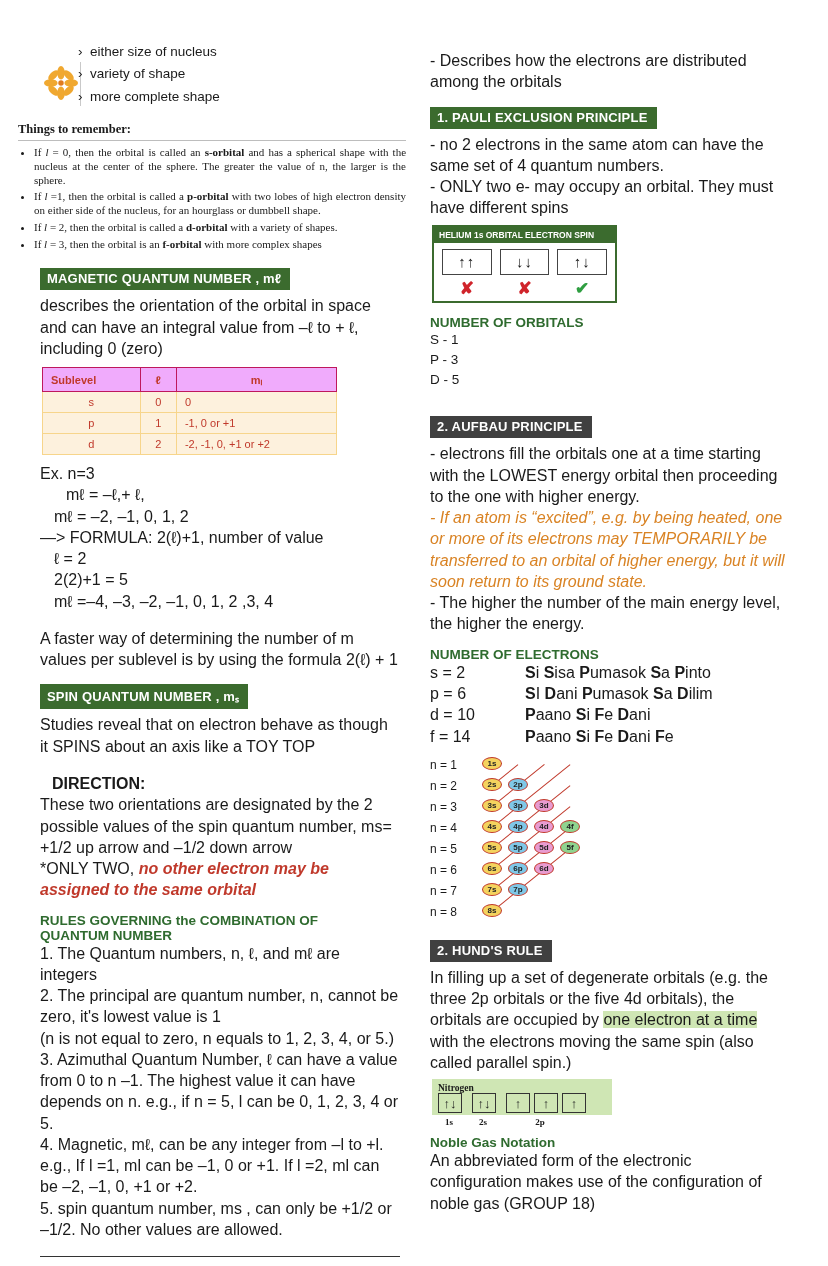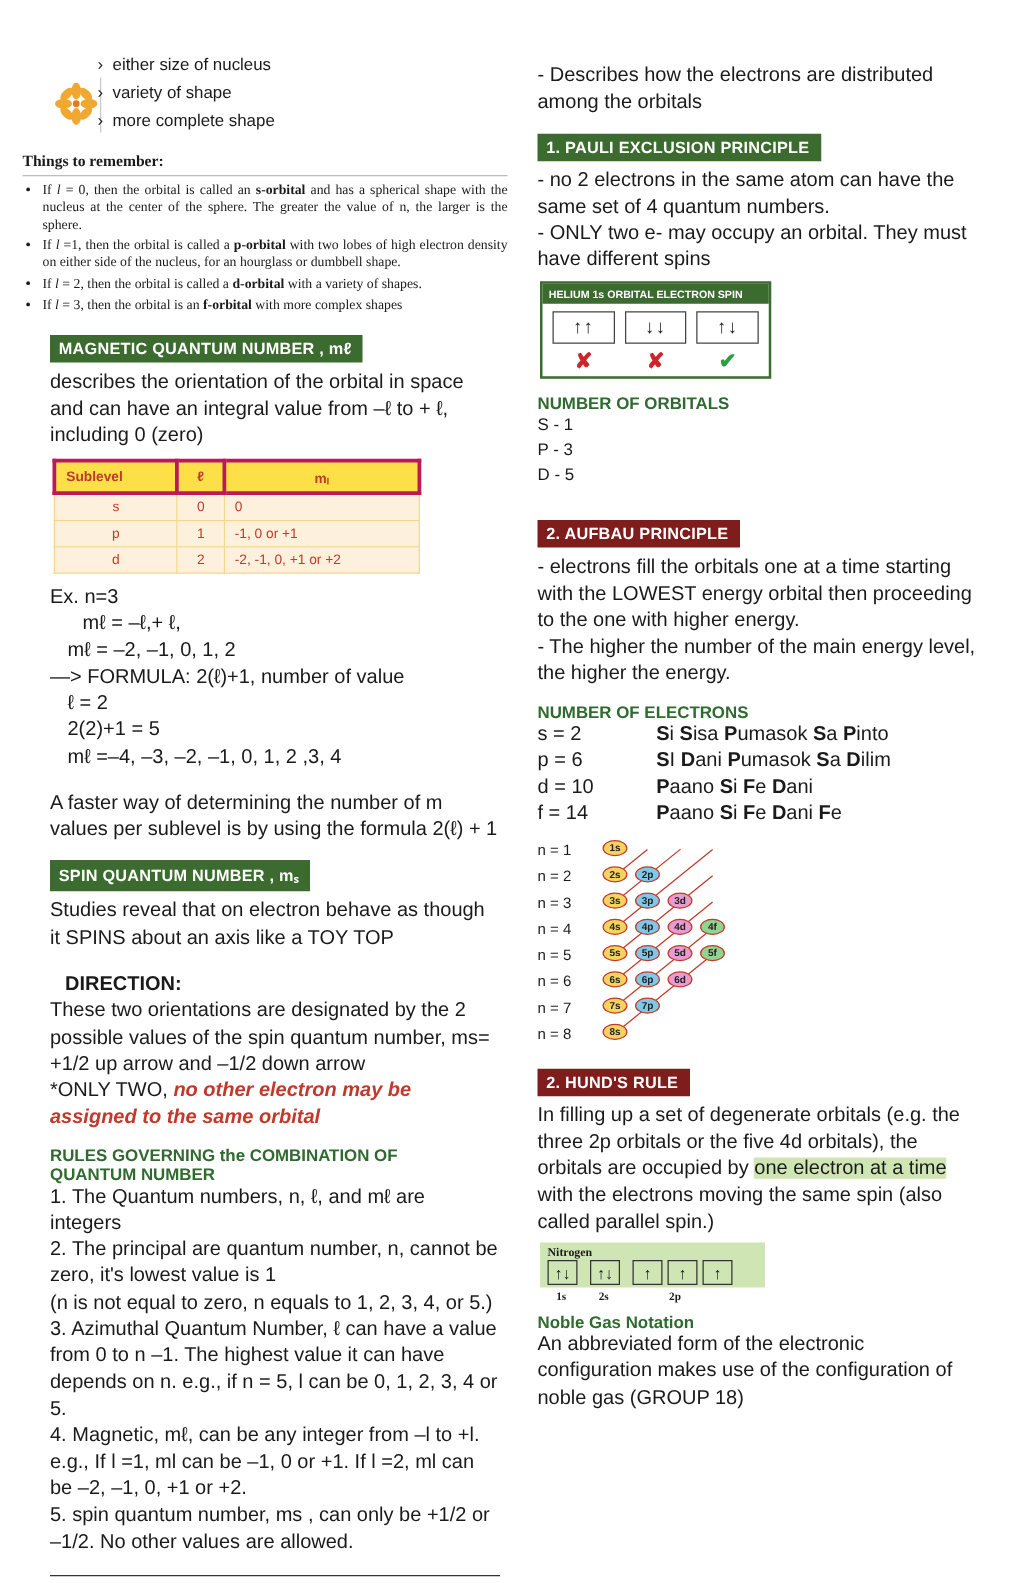--- a/index.html
+++ b/index.html
@@ -35,27 +35,27 @@
   ul.ttr li { font-family:"Liberation Serif", serif; font-size:11px; line-height:1.25; margin-bottom:3px; text-align:justify; }
   ul.ttr li b { font-weight:bold; }
   ul.ttr li i { font-style:italic; }
 
   
   .gbar {
     display:inline-block; background:#3b6b2e; color:#ffffff;
     font-weight:bold; font-size:13px; letter-spacing:.2px;
     padding: 3px 9px 4px 7px; margin: 14px 0 5px 0;
   }
-  .gbar.light { background:#7f1d1d; }
+  .gbar.light { background:#404040; }
 
   .greenhead { color:#2f6b2f; font-weight:bold; font-size:13.5px; margin-top:12px; }
 
   
   table.sub { border-collapse:collapse; width: 295px; margin: 8px 0 8px 2px; font-size:11px; }
-  table.sub th { background:#fde047; color:#c0392b; font-weight:bold; padding:4px 8px; text-align:left; border:3px solid #be185d;}
+  table.sub th { background:#f0abfc; color:#c0392b; font-weight:bold; padding:4px 8px; text-align:left; border:1px solid #be185d;}
   table.sub th.c2, table.sub td.c2 { text-align:center; }
   table.sub td { background:#fdf1dd; color:#c0392b; padding:4px 8px; border:1px solid #f7d58b; }
   table.sub td.c1 { text-align:center; }
 
   .indent { padding-left: 14px; }
   .indent2 { padding-left: 26px; }
 
   .orange-i { color:#d98324; font-style:italic; }
   .red-b { color:#c0392b; font-weight:bold; font-style:italic; }
 
@@ -249,20 +249,21 @@
       </div>
     </div>
 
     <div class="greenhead">NUMBER OF ORBITALS</div>
     <div class="list-tight">S - 1</div>
     <div class="list-tight">P - 3</div>
     <div class="list-tight">D - 5</div>
 
     <div class="gbar light" style="margin-top:26px;">2. AUFBAU PRINCIPLE</div>
     <div class="txt">- electrons fill the orbitals one at a time starting with the LOWEST energy orbital then proceeding to the one with higher energy.</div>
+    <div class="txt orange-i">- If an atom is “excited”, e.g. by being heated, one or more of its electrons may TEMPORARILY be transferred to an orbital of higher energy, but it will soon return to its ground state.</div>
     <div class="txt">- The higher the number of the main energy level, the higher the energy.</div>
 
     <div class="greenhead">NUMBER OF ELECTRONS</div>
     <div style="display:flex;">
       <div class="txt" style="width:95px;">s = 2</div>
       <div class="txt"><b>S</b>i <b>S</b>isa <b>P</b>umasok <b>S</b>a <b>P</b>into</div>
     </div>
     <div style="display:flex;">
       <div class="txt" style="width:95px;">p = 6</div>
       <div class="txt"><b>S</b>I <b>D</b>ani <b>P</b>umasok <b>S</b>a <b>D</b>ilim</div>

